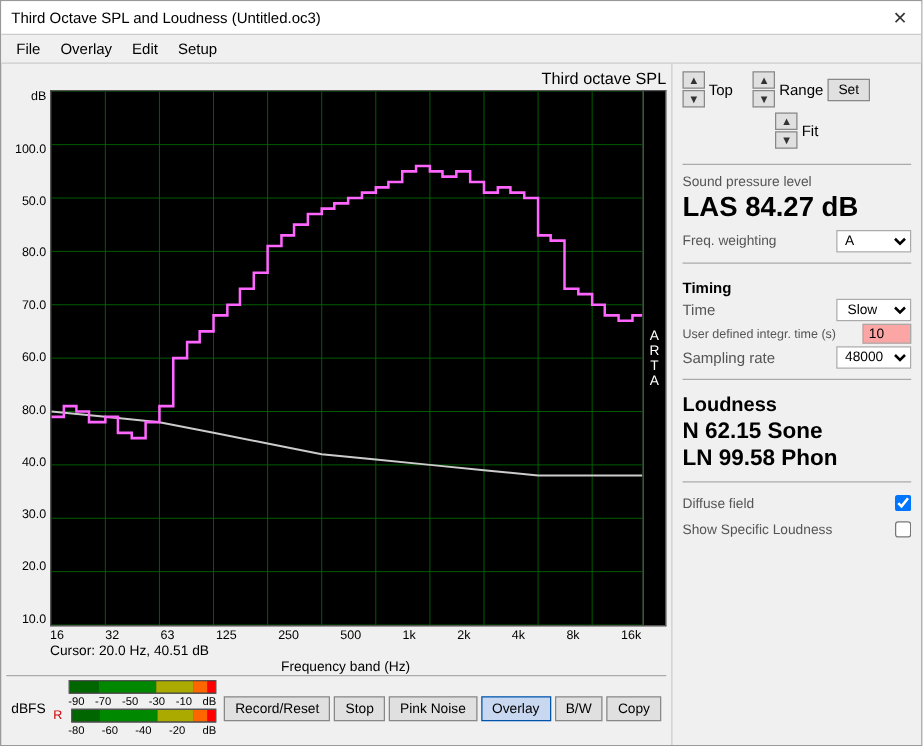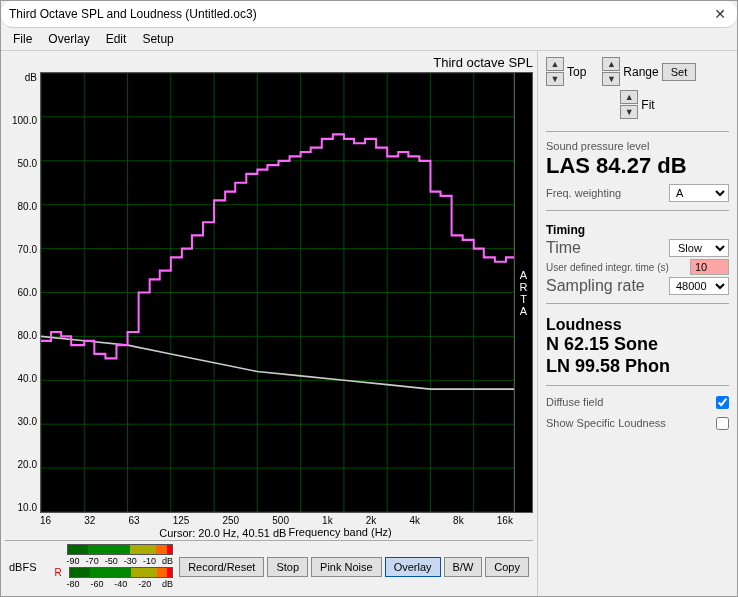--- a/index.html
+++ b/index.html
@@ -1,41 +1,41 @@
 <!DOCTYPE html>
 <html><head>
   <meta charset="utf-8">
   <style>
     * { margin: 0; padding: 0; box-sizing: border-box; }
     body { font-family: 'Segoe UI', Tahoma, sans-serif; font-size: 12px; background: #f0f0f0; width: 738px; height: 597px; overflow: hidden; }
 
     .window { width: 738px; height: 597px; background: #f0f0f0; border: 1px solid #999; display: flex; flex-direction: column; }
 
-    .title-bar { background: #fff; display: flex; justify-content: space-between; align-items: center; padding: 4px 8px; border-bottom: 1px solid #ccc; min-height: 26px; border-radius: 12px; }
+    .title-bar { background: #fff; display: flex; justify-content: space-between; align-items: center; padding: 4px 8px; border-bottom: 1px solid #ccc; min-height: 26px; }
     .title-text { font-size: 12px; color: #000; }
     .close-btn { width: 18px; height: 18px; background: none; border: none; cursor: pointer; font-size: 14px; color: #333; display: flex; align-items: center; justify-content: center; }
 
     .menu-bar { display: flex; gap: 0; padding: 2px 4px; background: #f0f0f0; border-bottom: 1px solid #ccc; text-align: right; }
     .menu-item { padding: 2px 8px; cursor: pointer; font-size: 12px; color: #000; }
 
     .content-area { display: flex; flex: 1; overflow: hidden; }
 
     
     .chart-area { flex: 1; display: flex; flex-direction: column; padding: 4px; }
 
     .chart-title { text-align: right; font-size: 13px; color: #000; margin-bottom: 2px; }
     .y-axis { width: 35px; display: flex; flex-direction: column; justify-content: space-between; align-items: flex-end; padding-right: 3px; font-size: 10px; color: #000; }
     .chart-plot { flex: 1; background: #000; border: 1px solid #555; position: relative; overflow: hidden; }
     .arta-label { display: flex; flex-direction: column; align-items: center; justify-content: center; font-size: 11px; color: #fff; padding: 2px; width: 18px; background: #000; border: 1px solid #555; border-left: none; }
 
     .cursor-info { font-size: 11px; color: #000; padding: 1px 0 1px 38px; }
 
     
     .bottom-bar { display: flex; align-items: center; padding: 3px 4px; border-top: 1px solid #aaa; background: #f0f0f0; gap: 2px; min-height: 36px; }
-    .dBFS-label { font-size: 11px; color: #000; margin-right: 16px; white-space: nowrap; }
+    .dBFS-label { font-size: 11px; color: #000; margin-right: 4px; white-space: nowrap; }
     .level-meter { flex: 1; display: flex; flex-direction: column; gap: 1px; }
 
     .bottom-buttons { display: flex; gap: 3px; margin-left: 4px; }
     .bottom-btn { padding: 3px 8px; font-size: 11px; border: 1px solid #888; background: #e0e0e0; cursor: pointer; color: #000; white-space: nowrap; }
     .bottom-btn.active { background: #c8d8f0; border-color: #0055aa; }
 
     
     .right-panel { width: 200px; border-left: 1px solid #ccc; padding: 6px 8px; display: flex; flex-direction: column; gap: 6px; background: #f0f0f0; overflow-y: auto; }
     .nav-group { display: flex; flex-direction: column; gap: 1px; }
     .nav-btn { width: 18px; height: 14px; background: #e0e0e0; border: 1px solid #888; cursor: pointer; display: flex; align-items: center; justify-content: center; font-size: 9px; color: #333; }
@@ -46,28 +46,28 @@
     .spl-section-title { font-size: 11px; color: #555; margin-bottom: 2px; }
     .spl-value { font-size: 22px; font-weight: bold; color: #000; line-height: 1.1; }
 
     .freq-weighting-row { display: flex; align-items: center; gap: 6px; }
     .freq-weighting-label { font-size: 11px; color: #555; flex: 1; }
     .select-box { border: 1px solid #aaa; background: #fff; font-size: 11px; padding: 1px 2px; width: 60px; }
 
     .section-title { font-size: 12px; font-weight: bold; color: #000000; margin-top: 4px; }
 
     .timing-row { display: flex; align-items: center; gap: 4px; margin-top: 2px; }
-    .timing-label { font-size: 16px; color: #555; flex: 1; }
+    .timing-label { font-size: 12px; color: #555; flex: 1; }
     .timing-value { border: 1px solid #aaa; background: #fff; font-size: 11px; padding: 1px 4px; width: 60px; }
 
     .loudness-section { margin-top: 4px; }
     .loudness-title { font-size: 16px; font-weight: bold; color: #000; }
     .loudness-value { font-size: 18px; font-weight: bold; color: #000; line-height: 1.2; }
 
-    .checkbox-row { display: flex; align-items: flex-start; gap: 4px; margin-top: 2px; }
+    .checkbox-row { display: flex; align-items: center; gap: 4px; margin-top: 2px; }
     .checkbox-label { font-size: 11px; color: #555; flex: 1; }
 
     
     .chart-svg { position: absolute; top: 0; left: 0; width: 100%; height: 100%; }
 
     .x-axis-bottom { display: flex; padding-left: 35px; padding-right: 20px; justify-content: space-between; font-size: 10px; }
     .freq-band-label { text-align: center; font-size: 11px; color: #000; padding: 0 2px; }
 
     .divider-line { border-top: 1px solid #aaa; margin: 2px 0; }
 
@@ -207,21 +207,21 @@
           <span>125</span>
           <span>250</span>
           <span>500</span>
           <span>1k</span>
           <span>2k</span>
           <span>4k</span>
           <span>8k</span>
           <span>16k</span>
         </div>
 
-        <div style="display:flex; justify-content: center; padding: 0 0 0 35px; padding-right: 20px;">
+        <div style="display:flex; justify-content: space-between; padding: 0 0 0 35px; padding-right: 20px; flex-direction: column;">
           <span class="cursor-info" style="padding-left:0;">Cursor:  20.0 Hz, 40.51 dB</span>
           <span class="freq-band-label">Frequency band (Hz)</span>
         </div>
       </div>
 
       <div class="bottom-bar">
         <span class="dBFS-label">dBFS</span>
         <div class="level-meter">
 
           <div style="display:flex; align-items:center; gap:2px; padding-left:12px;">

